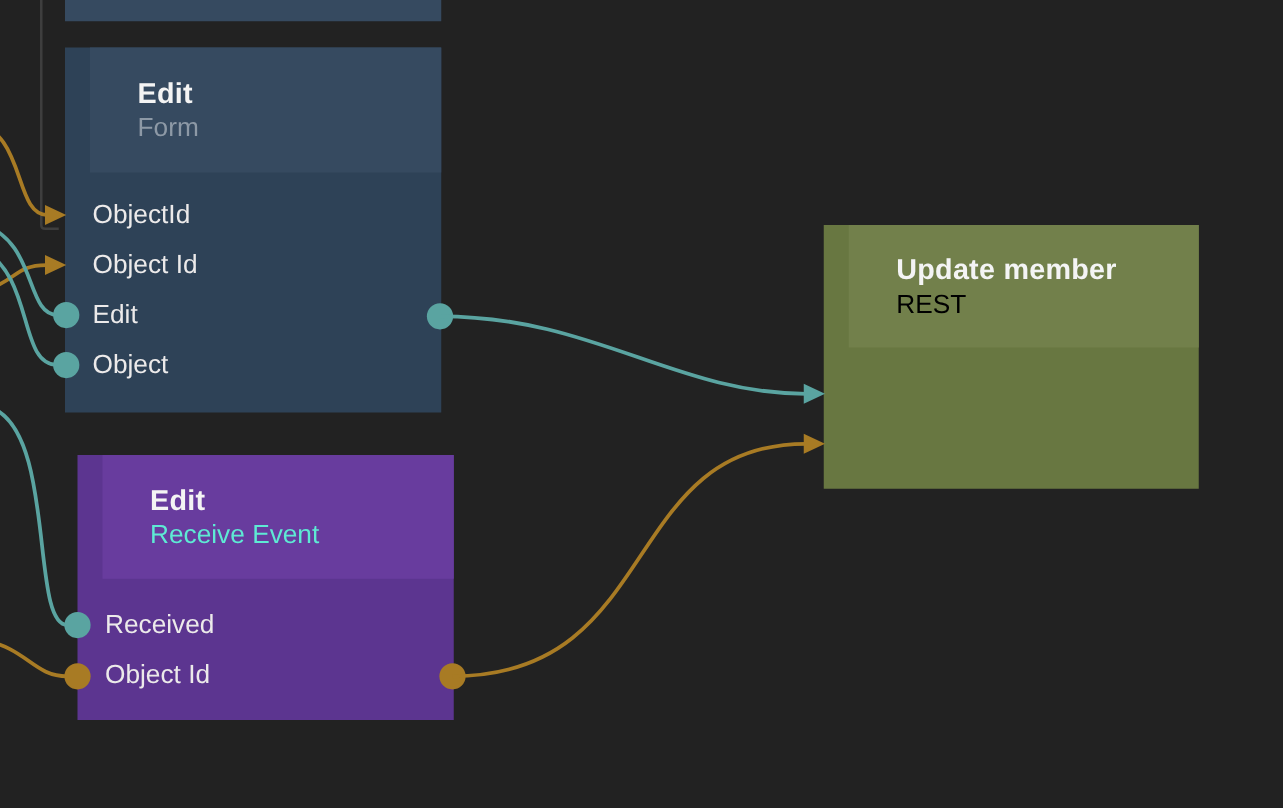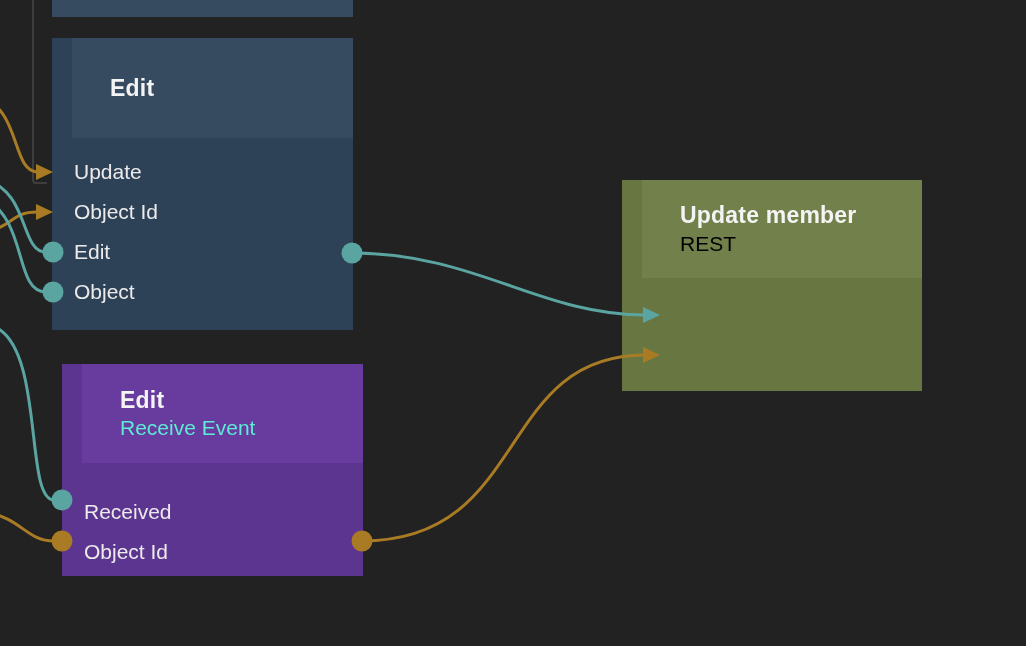--- a/index.html
+++ b/index.html
@@ -47,41 +47,42 @@
 </head>
 <body>
 
 <div class="canvas" style="background: rgb(34, 34, 34);">
 
   <div class="node" style="left: 52px; top: 0px; width: 301px; height: 17px; background: rgb(54, 74, 96);"></div>
 
   <div class="node" style="left: 52px; top: 38px; width: 301px; height: 292px; background: rgb(46, 66, 87);">
     <div class="node-header" style="height: 100px; background: rgb(54, 74, 96);">
       <div class="node-title">Edit</div>
+      <div class="node-subtitle" style="color:#8D99A6;">Form</div>
     </div>
     <div class="node-body" style="padding-top:14px;">
-      <div class="port-row">Update</div>
+      <div class="port-row">ObjectId</div>
       <div class="port-row">Object Id</div>
       <div class="port-row">Edit</div>
       <div class="port-row">Object</div>
     </div>
   </div>
 
   <div class="node" style="left: 62px; top: 364px; width: 301px; height: 212px; background: rgb(92, 53, 144);">
     <div class="node-header" style="height: 99px; background: rgb(104, 60, 158);">
       <div class="node-title">Edit</div>
       <div class="node-subtitle" style="color:#5eead4;">Receive Event</div>
     </div>
-    <div class="node-body" style="padding-top:29px;">
+    <div class="node-body" style="padding-top:17px;">
       <div class="port-row">Received</div>
       <div class="port-row">Object Id</div>
     </div>
   </div>
 
-  <div class="node" style="left: 622px; top: 180px; width: 300px; height: 211px; background: rgb(104, 119, 65);">
+  <div class="node" style="left: 659px; top: 180px; width: 300px; height: 211px; background: rgb(104, 119, 65);">
     <div class="node-header" style="height: 98px; background: rgb(114, 128, 75);">
       <div class="node-title">Update member</div>
       <div class="node-subtitle" style="color:#000000;">REST</div>
     </div>
   </div>
 
   <svg class="wires" width="1026" height="646" viewBox="0 0 1026 646">
 
     <path class="wire-idle" d="M 33 0 L 33 180 Q 33 183 36 183 L 47 183" stroke="#3E3E3E"></path>
 

